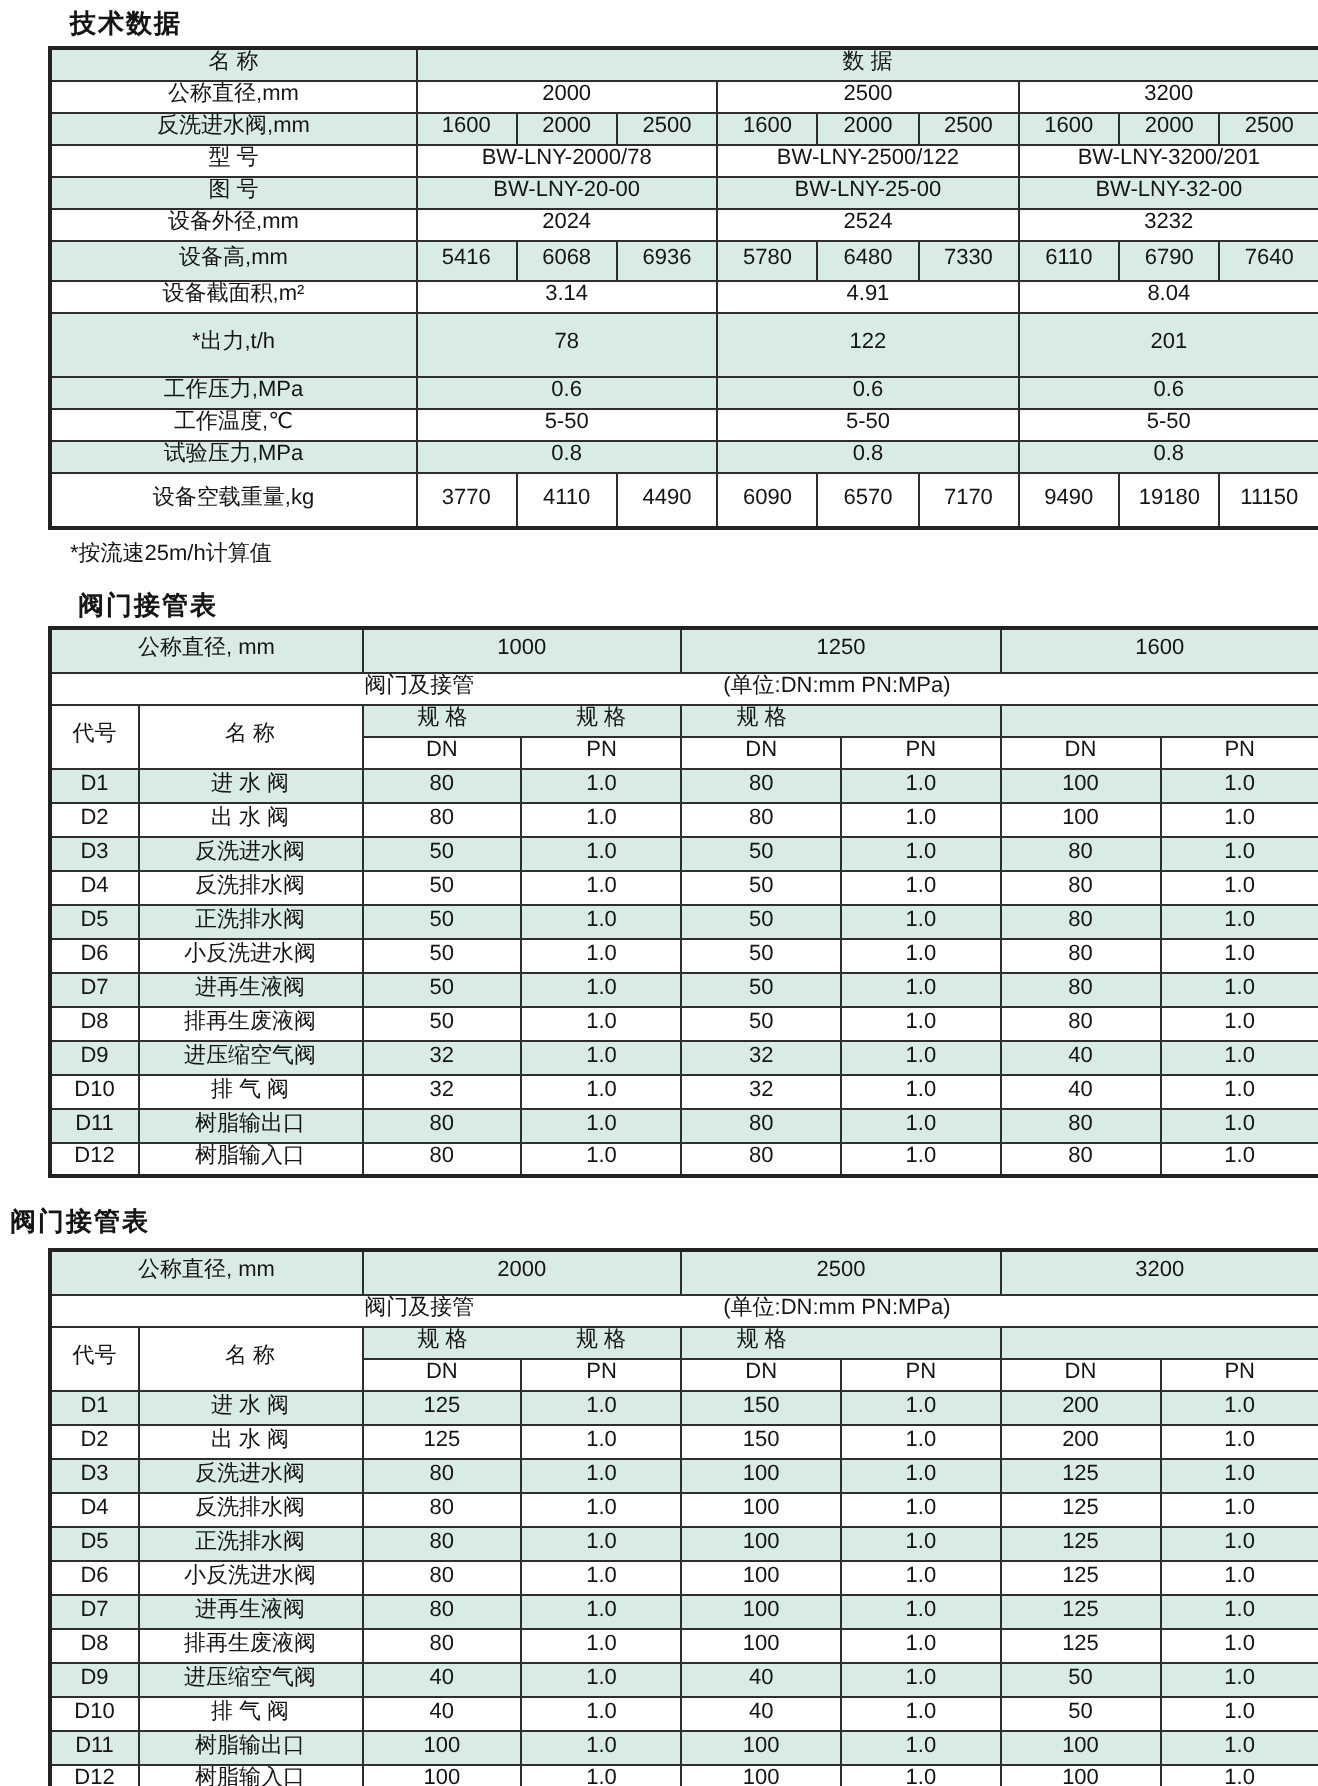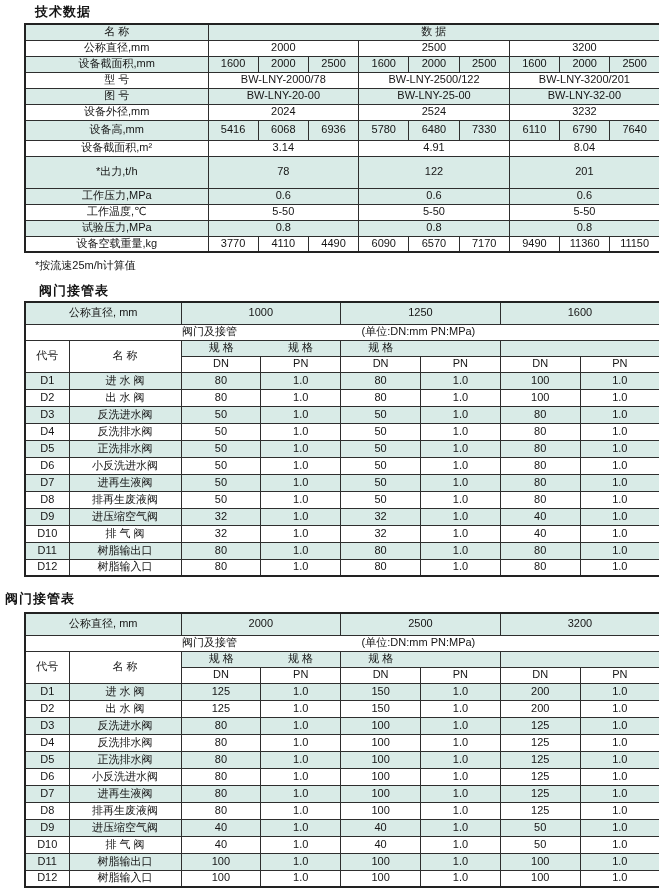--- a/index.html
+++ b/index.html
@@ -53,21 +53,21 @@
         <td class="teal">名  称</td>
         <td colspan="9" class="teal">数  据</td>
       </tr>
       <tr style="height: 16px;">
         <td>公称直径,mm</td>
         <td colspan="3">2000</td>
         <td colspan="3">2500</td>
         <td colspan="3">3200</td>
       </tr>
       <tr style="height: 16px;">
-        <td class="teal">设备截面积,mm</td>
+        <td class="teal">反洗进水阀,mm</td>
         <td colspan="1" class="teal">1600</td>
         <td colspan="1" class="teal">2000</td>
         <td colspan="1" class="teal">2500</td>
         <td colspan="1" class="teal">1600</td>
         <td colspan="1" class="teal">2000</td>
         <td colspan="1" class="teal">2500</td>
         <td colspan="1" class="teal">1600</td>
         <td colspan="1" class="teal">2000</td>
         <td colspan="1" class="teal">2500</td>
       </tr>
@@ -124,30 +124,30 @@
         <td colspan="3">5-50</td>
         <td colspan="3">5-50</td>
         <td colspan="3">5-50</td>
       </tr>
       <tr style="height: 16px;">
         <td class="teal">试验压力,MPa</td>
         <td colspan="3" class="teal">0.8</td>
         <td colspan="3" class="teal">0.8</td>
         <td colspan="3" class="teal">0.8</td>
       </tr>
-      <tr style="height: 16px;">
+      <tr style="height: 28px;">
         <td>设备空载重量,kg</td>
         <td colspan="1">3770</td>
         <td colspan="1">4110</td>
         <td colspan="1">4490</td>
         <td colspan="1">6090</td>
         <td colspan="1">6570</td>
         <td colspan="1">7170</td>
         <td colspan="1">9490</td>
-        <td colspan="1">11360</td>
+        <td colspan="1">19180</td>
         <td colspan="1">11150</td>
       </tr>
     </tbody>
   </table>
 
 <div id="footnote">*按流速25m/h计算值</div>
 
 <div id="valve-title-1" class="sec-title">阀门接管表</div>
 <table id="valve-table-1">
     <colgroup>

